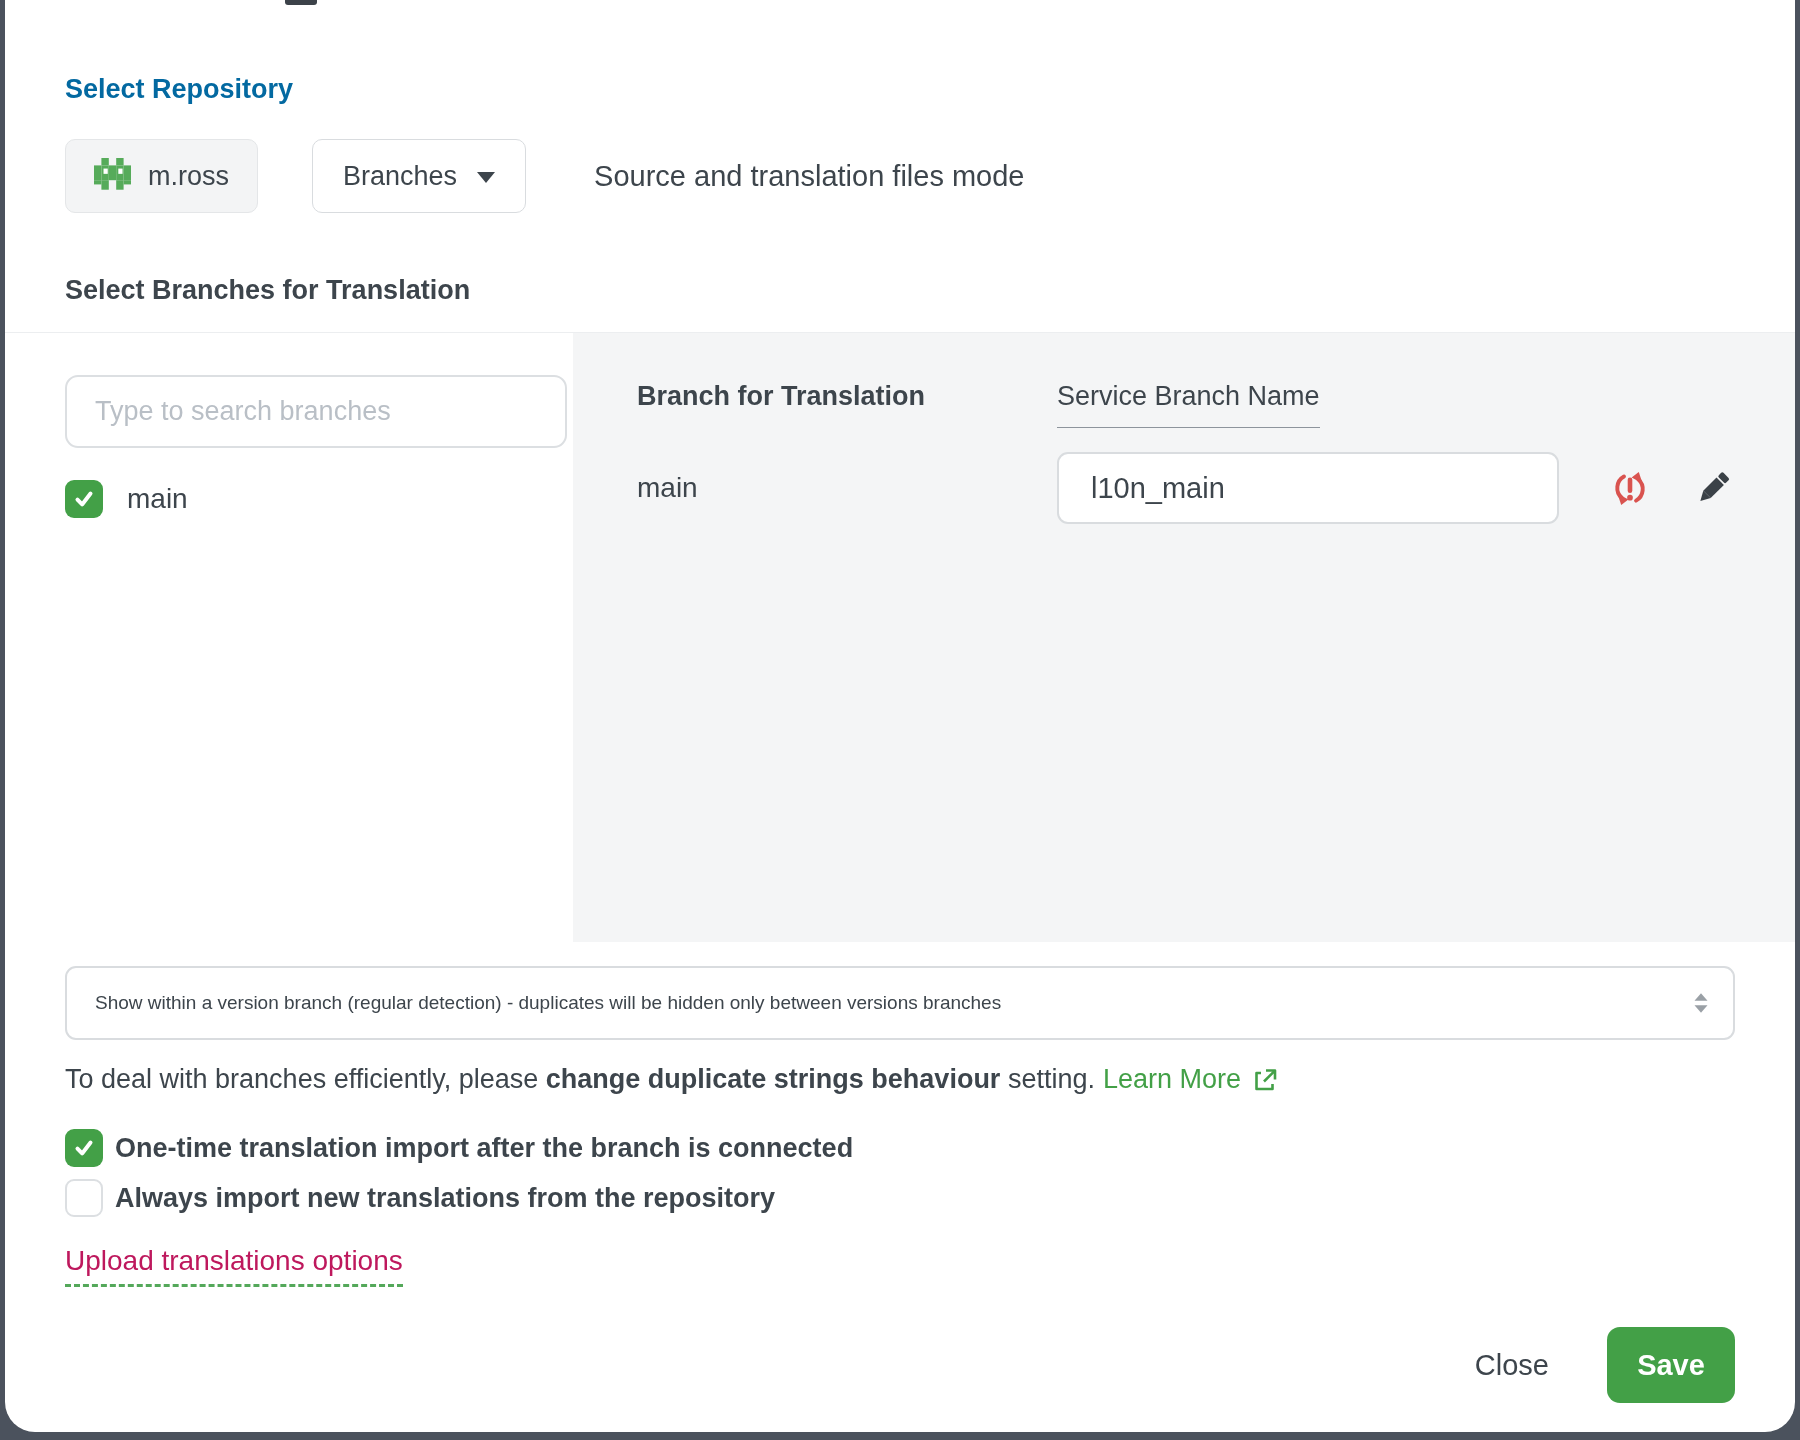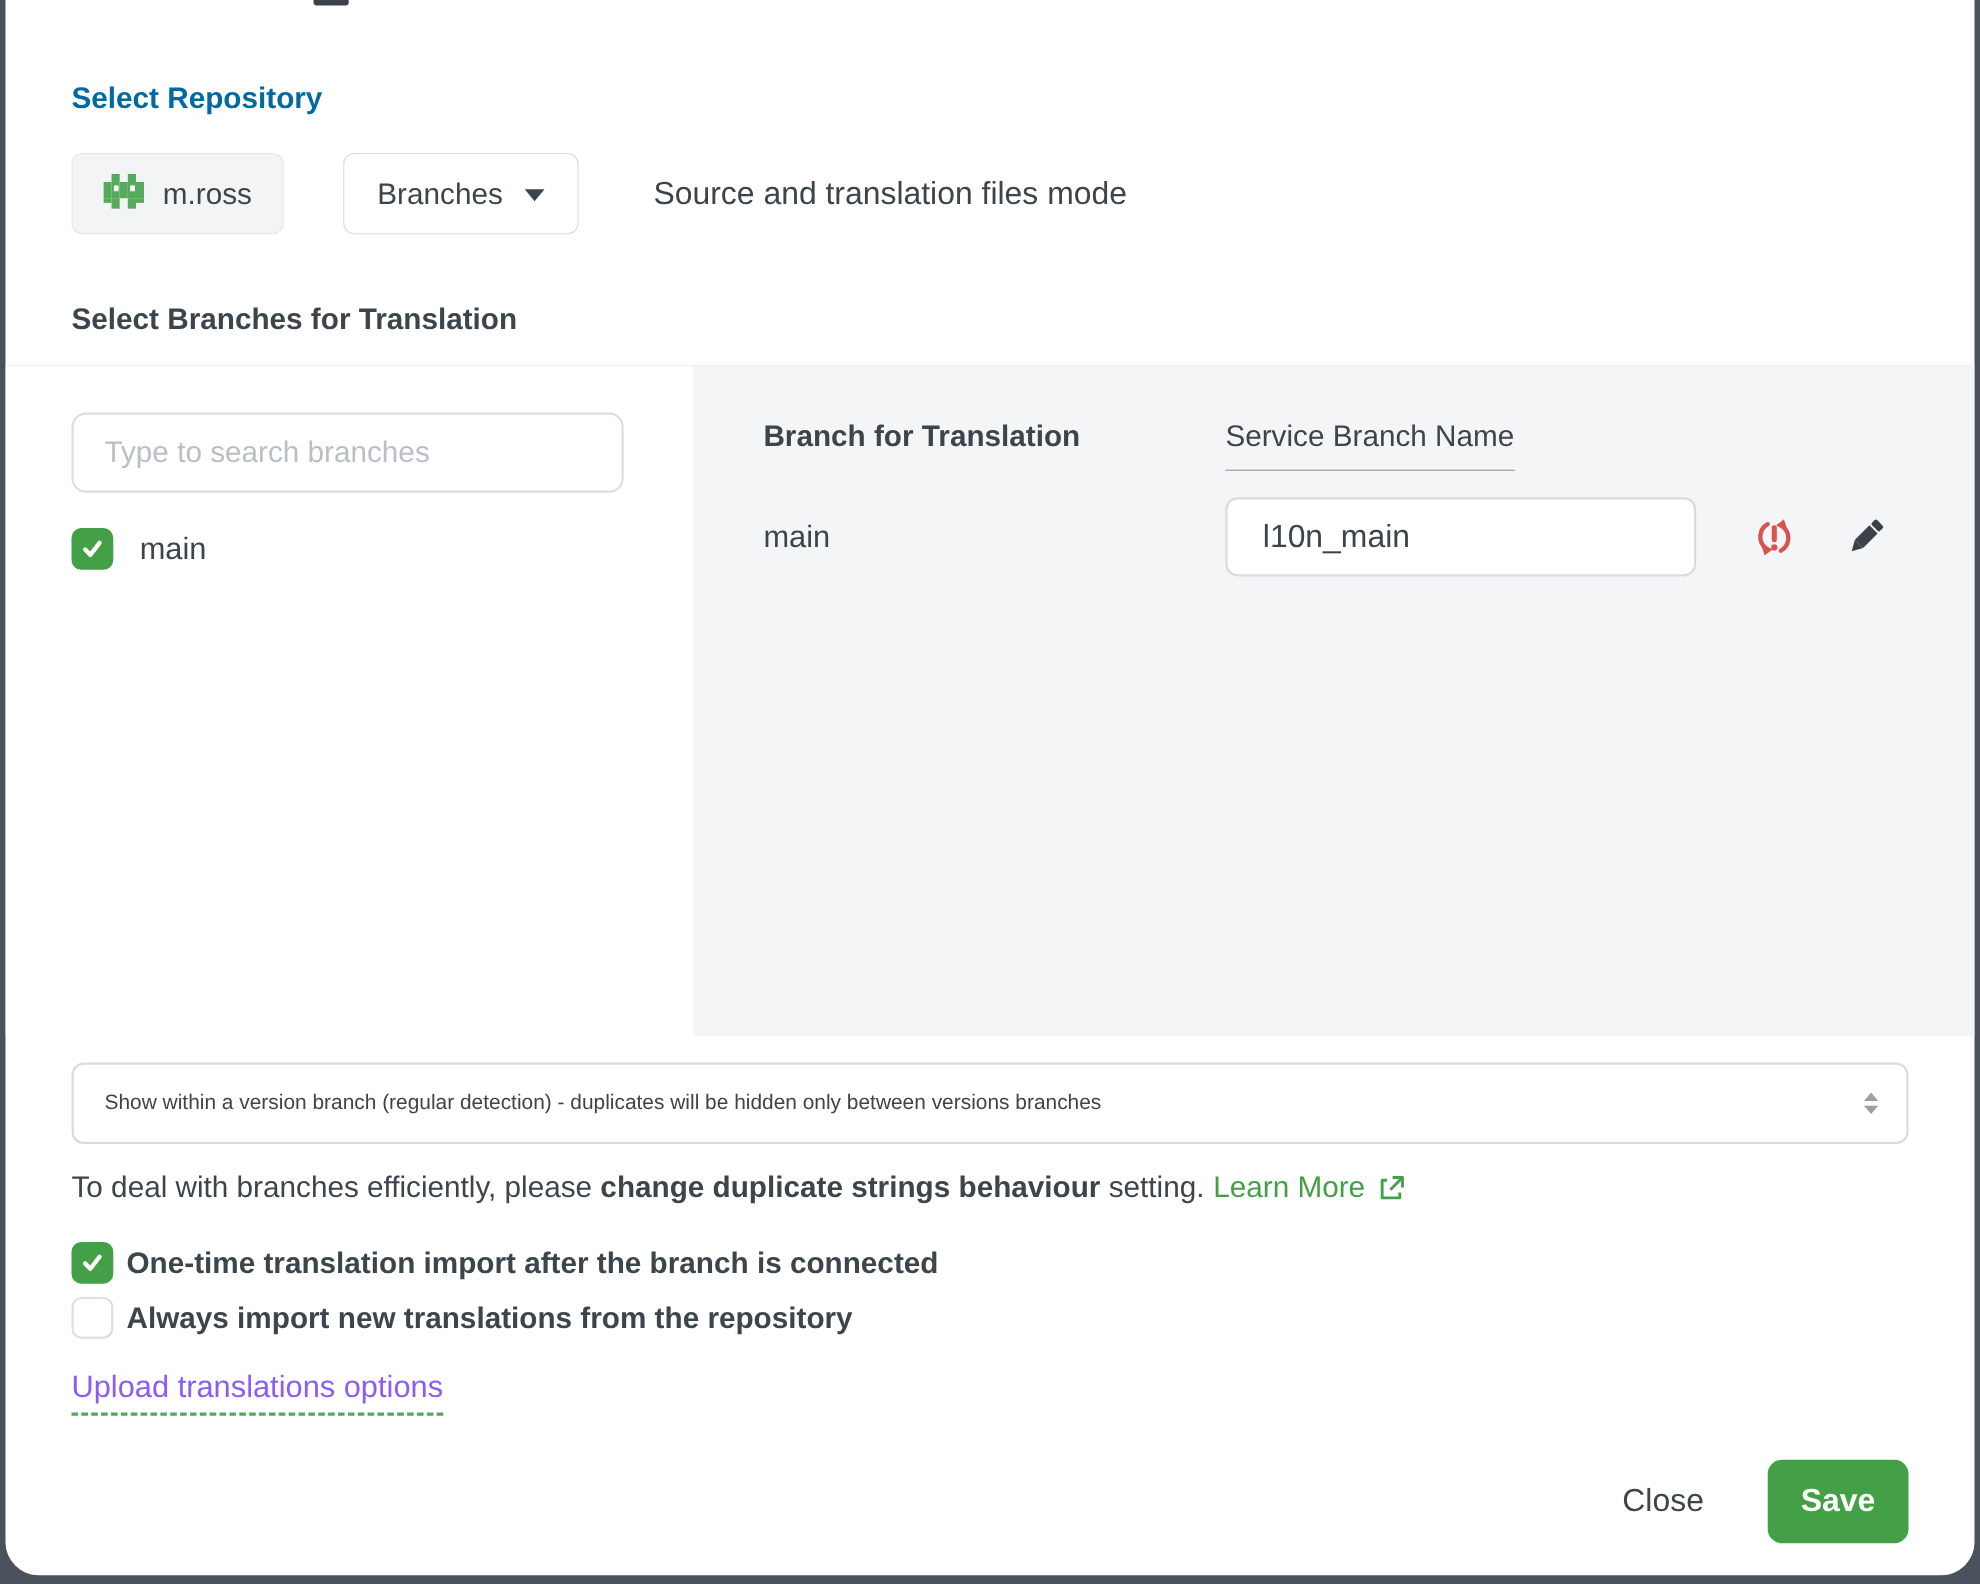--- a/index.html
+++ b/index.html
@@ -56,21 +56,21 @@
   .cbox.unchecked { background:#ffffff; border:2px solid #dcdfe2; }
   .branch-label { font-size:28px; color:#3d454c; }
 
   .right-panel { flex:1; background:#f4f5f6; padding:48px 60px 0 64px; }
   .table-header { display:flex; align-items:flex-end; }
   .col-branch { width:420px; font-size:27px; font-weight:700; }
   .col-service span { font-size:27px; font-weight:400; border-bottom:1px solid #8d949c; padding-bottom:16px; cursor:help; }
   .table-row { display:flex; align-items:center; margin-top:40px; }
   .row-branch { width:420px; font-size:28px; }
   .service-input {
-    width:428px; height:72px; border:2px solid #d9dcdf; border-radius:11px; background:#fff;
+    width:502px; height:72px; border:2px solid #d9dcdf; border-radius:11px; background:#fff;
     font-size:29px; padding:0 32px; color:#3d454c; outline:none;
     font-family:"Liberation Sans", sans-serif;
   }
   .icon-sync { margin-left:48px; cursor:pointer; display:flex; }
   .icon-edit { margin-left:38px; cursor:pointer; display:flex; }
 
   .content-bottom { padding:0 60px; }
   .dup-select {
     margin-top:24px; height:74px; border:2px solid #d9dcdf; border-radius:11px;
     display:flex; align-items:center; padding:0 20px 0 28px; background:#fff; cursor:pointer;
@@ -82,21 +82,21 @@
   .hint .bold { font-weight:700; }
   .learn-more { color:#43a047; cursor:pointer; margin-left:8px; }
   .ext-icon { margin-left:10px; display:flex; }
 
   .options { margin-top:34px; }
   .option-row { display:flex; align-items:center; gap:12px; margin-top:12px; cursor:pointer; }
   .option-row:first-child { margin-top:0; }
   .option-label { font-size:27px; font-weight:700; color:#3d454c; }
 
   .upload-link {
-    display:inline-block; margin-top:28px; font-size:28px; color:#8b5cf6; font-weight:500;
+    display:inline-block; margin-top:28px; font-size:28px; color:#be185d; font-weight:500;
     border-bottom:3px dashed #54a85a; padding-bottom:7px; cursor:pointer;
   }
 
   .footer { display:flex; justify-content:flex-end; align-items:center; gap:58px; margin-top:40px; }
   .close-btn { font-size:29px; color:#3d454c; background:none; border:none; cursor:pointer;
                font-family:"Liberation Sans", sans-serif; }
   .save-btn { width:128px; height:76px; background:#43a047; color:#fff; font-size:29px; font-weight:700;
               border:none; border-radius:13px; cursor:pointer; font-family:"Liberation Sans", sans-serif; }
 </style>
 </head>

